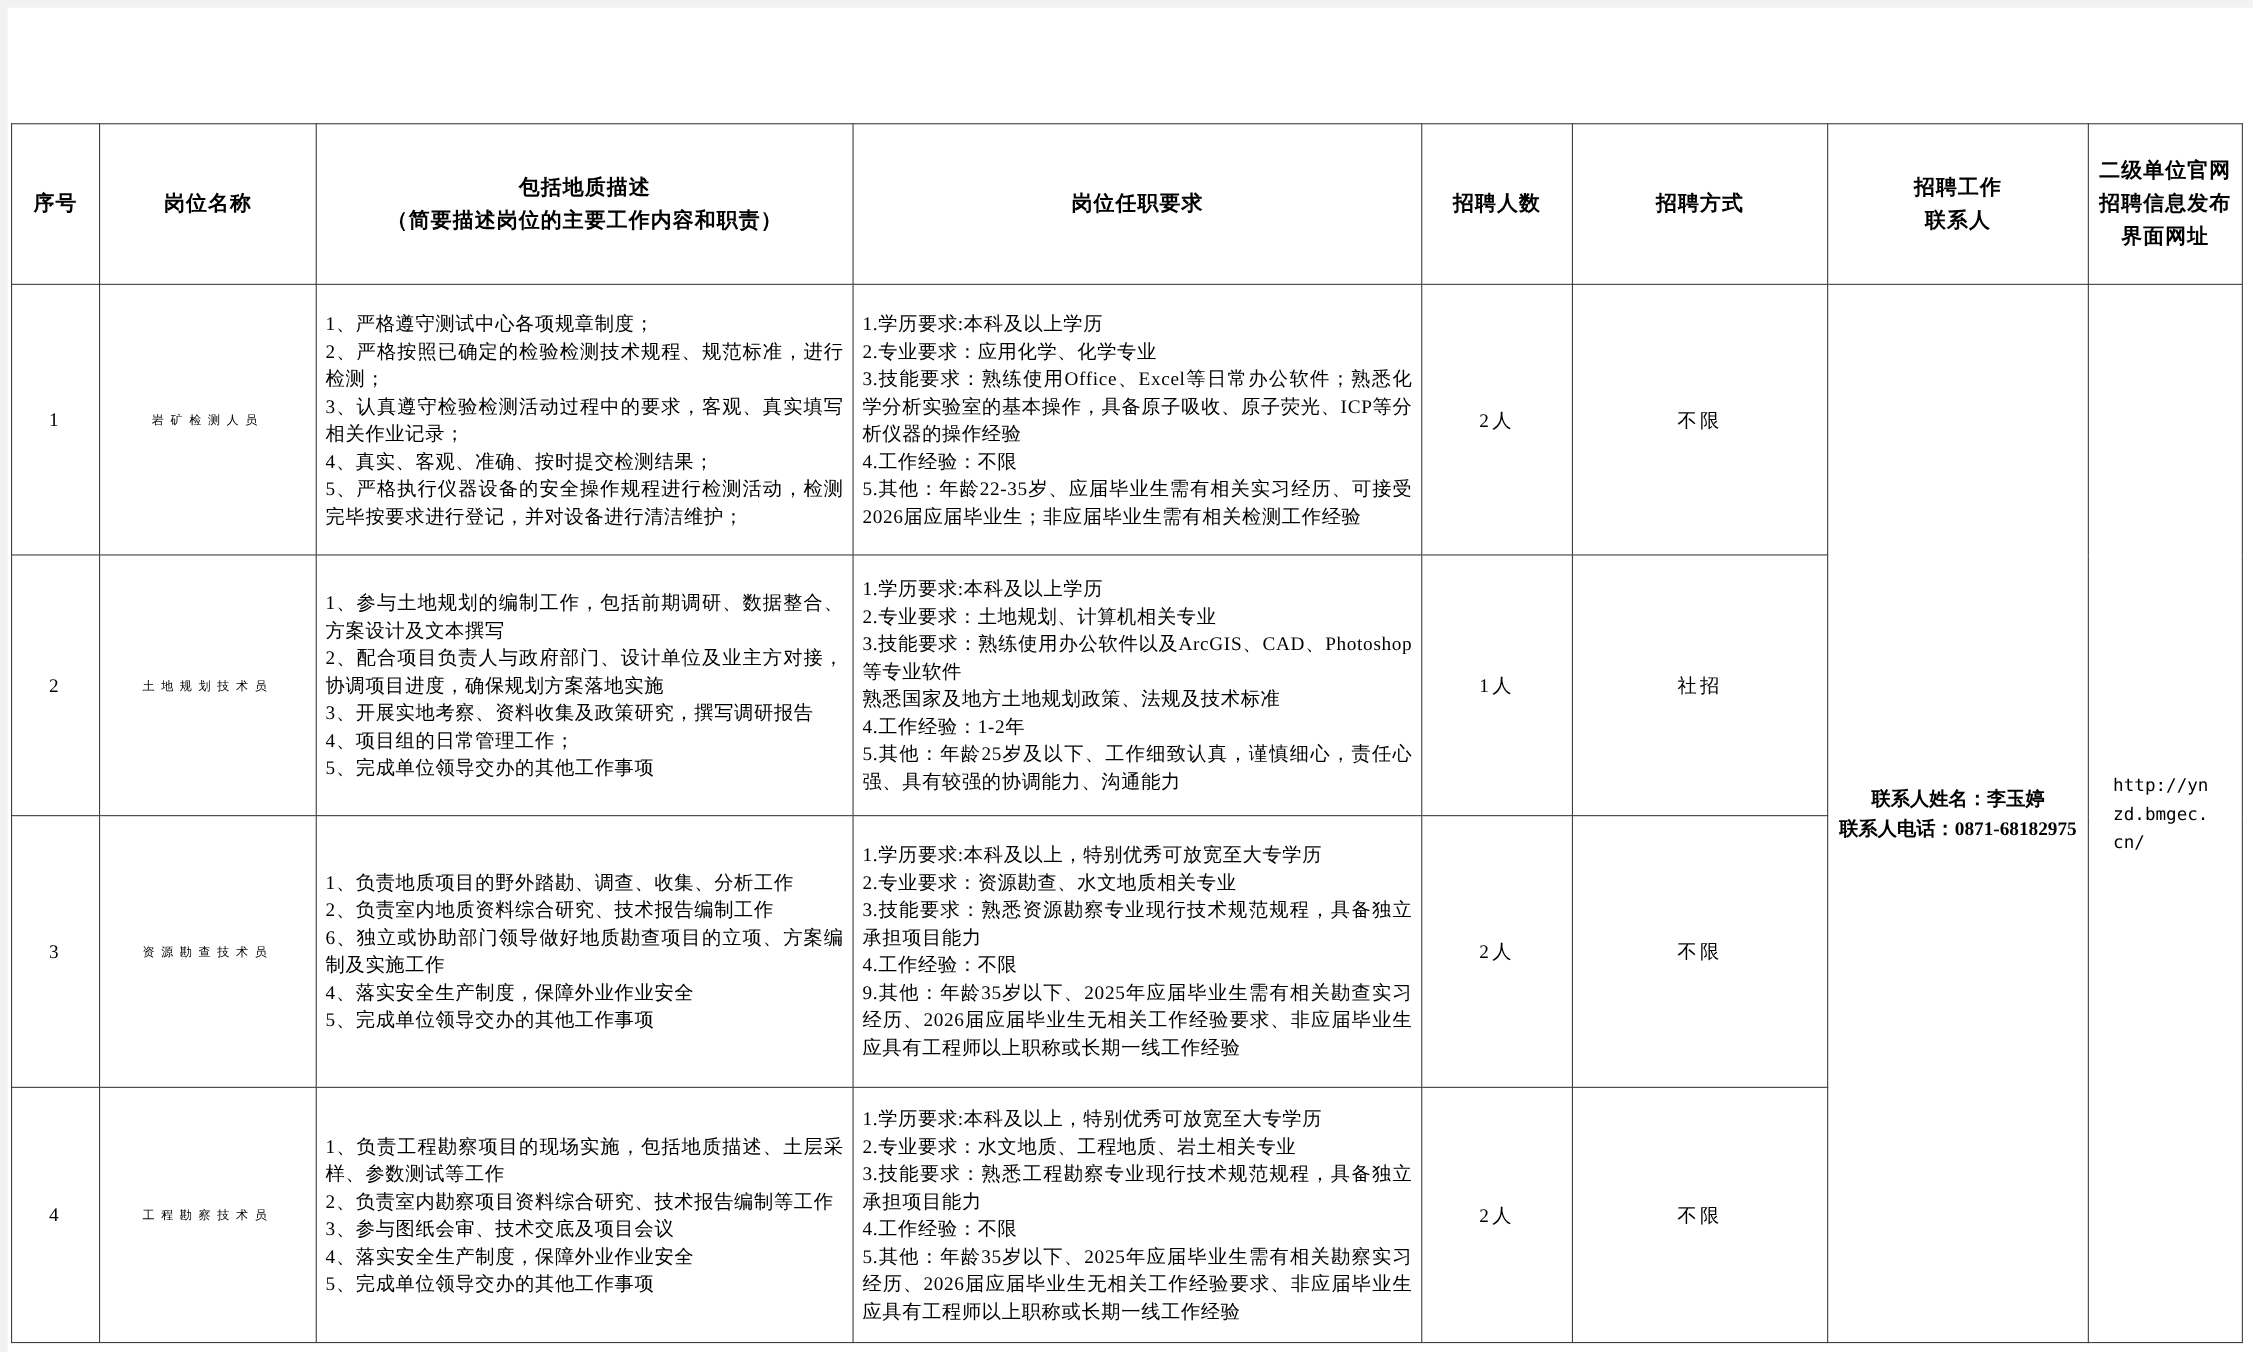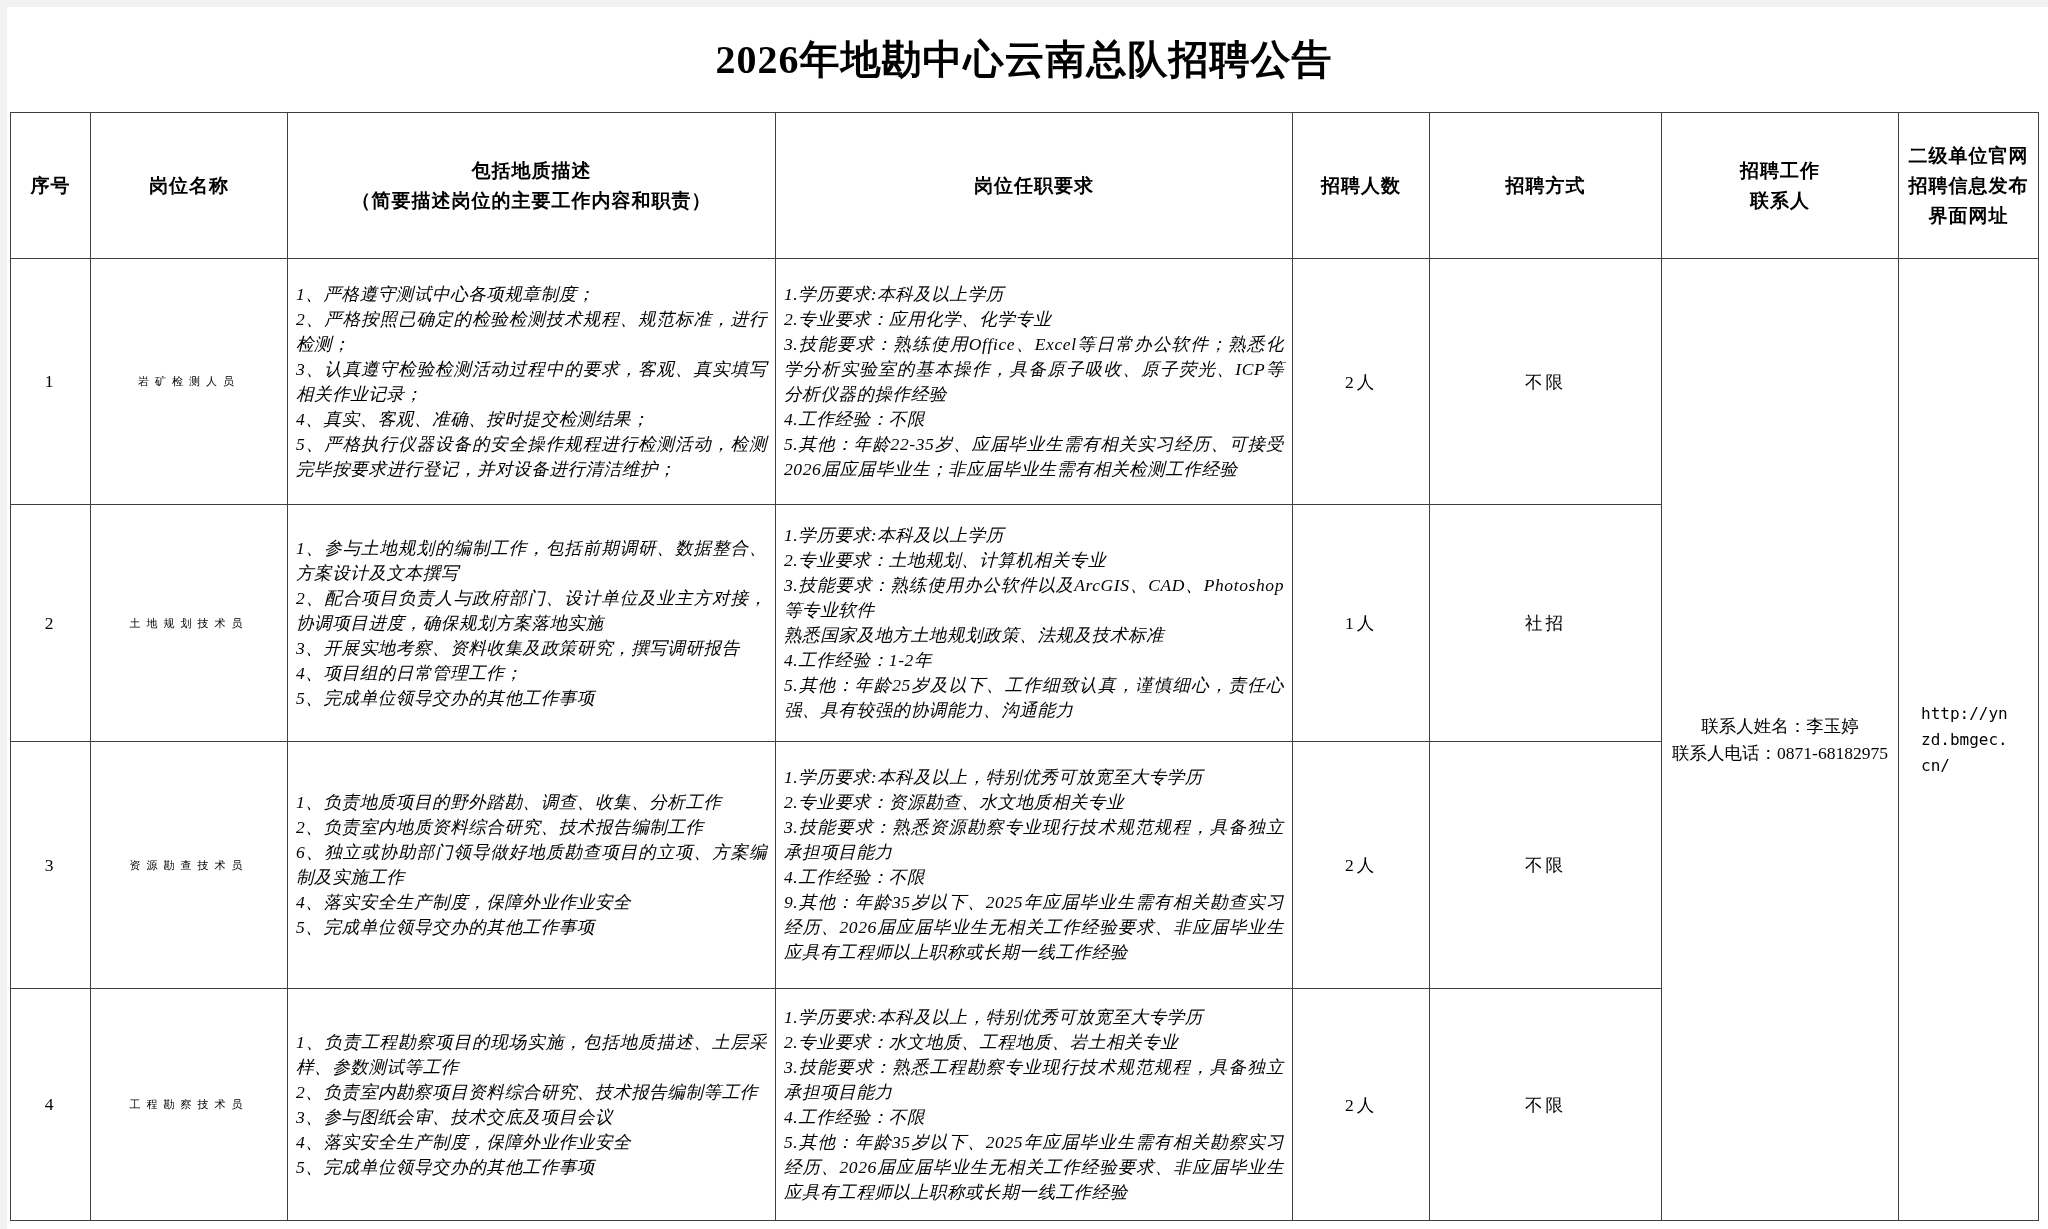--- a/index.html
+++ b/index.html
@@ -34,41 +34,40 @@
     text-align:center;font-size:17.5px;letter-spacing:3px;padding:2px 4px;
   }
   td.c-pos{
     text-align:center;font-size:11px;letter-spacing:6px;padding:2px 2px;
   }
   td.c-text{
     font-size:17.5px;line-height:25px;padding:4px 8px;text-align:left;
   }
   .para{
     text-align:justify;text-justify:inter-character;
-    word-break:break-all;letter-spacing:0.6px;font-style:italic;
+    word-break:break-all;letter-spacing:0.6px;
   }
   td.c-contact{
-    text-align:center;font-size:17.5px;line-height:27px;padding:18px 8px;
+    text-align:center;font-size:17.5px;line-height:27px;padding:18px 8px;font-weight:bold;
   }
   td.c-contact .line{word-break:break-all;}
   td.c-url{
     font-family:"DejaVu Sans Mono","Liberation Mono",monospace;
     font-size:16px;line-height:26px;padding:4px 22px;text-align:left;
     word-break:break-all;
   }
   .hline{display:block;}
 </style>
 </head>
 <body>
 
 <div class="page">
   <div class="edge-top"></div>
   <div class="edge-left"></div>
 
-  <div class="title">2026年地勘中心云南总队招聘公告</div>
 
   <table class="recruit">
     <colgroup>
       <col style="width:80px">
         <col style="width:197px">
         <col style="width:488px">
         <col style="width:517px">
       <col style="width:137px">
         <col style="width:232px">
         <col style="width:237px">

